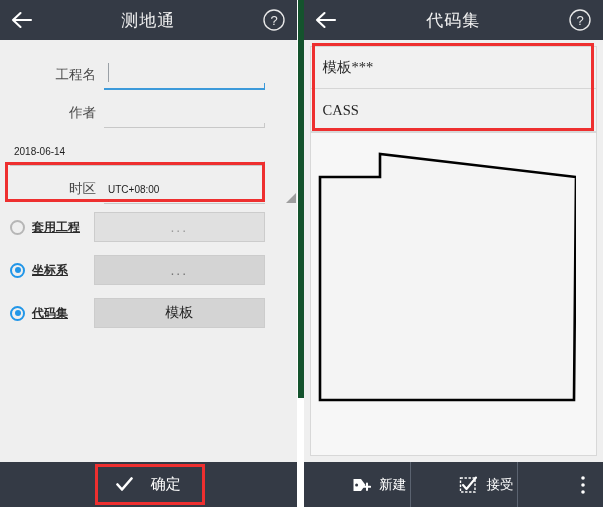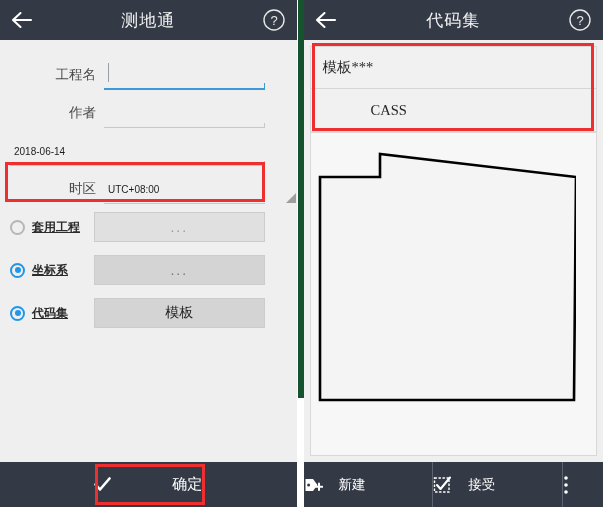--- a/index.html
+++ b/index.html
@@ -195,35 +195,36 @@
     background: #343a45;
     display: flex;
     align-items: stretch;
     position: relative;
   }
   .bottombar.single { justify-content: center; }
   .bbtn {
     flex: 1 1 0;
     display: flex;
     align-items: center;
-    justify-content: flex-start;
+    justify-content: center;
     color: #ffffff;
     font-size: 13.5px;
-    gap: 16px;
+    gap: 8px;
     cursor: pointer;
     border-right: 1px solid #5b6370;
     box-sizing: border-box;
+    margin-left: 45px;
   }
   .bbtn:last-child { border-right: none; }
   .bbtn.ovf { flex: 0 0 40px; }
   .confirm-btn {
     width: 108px;
     display: flex;
     align-items: center;
-    justify-content: space-between;
+    justify-content: center;
     gap: 18px;
     color: #ffffff;
     font-size: 15px;
     cursor: pointer;
   }
 
   
   .list-wrap {
     flex: 1 1 auto;
     background: #efefef;
@@ -241,21 +242,21 @@
     height: 42px;
     display: flex;
     align-items: center;
     padding-left: 12px;
     font-size: 14.5px;
     color: #262626;
     border-bottom: 1px solid #d6d6d6;
     cursor: pointer;
     box-sizing: border-box;
   }
-  .litem:last-child { border-bottom: none; margin-left: 48px; }
+  .litem:last-child { border-bottom: none; }
   .panel-rest {
     position: absolute;
     left: 6px; right: 6px;
     top: 92px; bottom: 6px;
     border: 1px solid #d8d8d8;
     background: #f7f7f7;
     box-sizing: border-box;
   }
   .callout {
     position: absolute;

